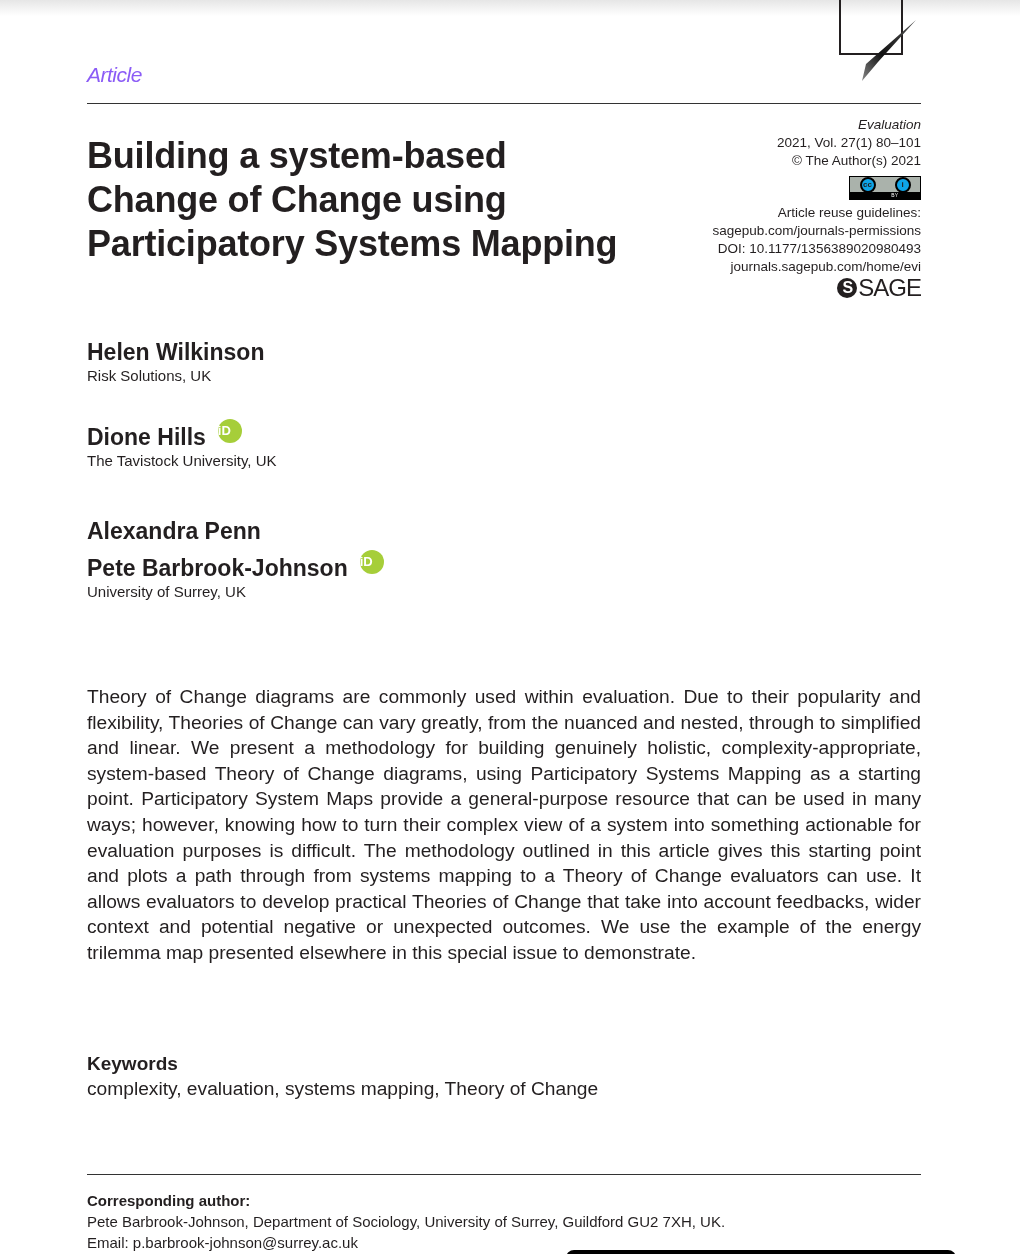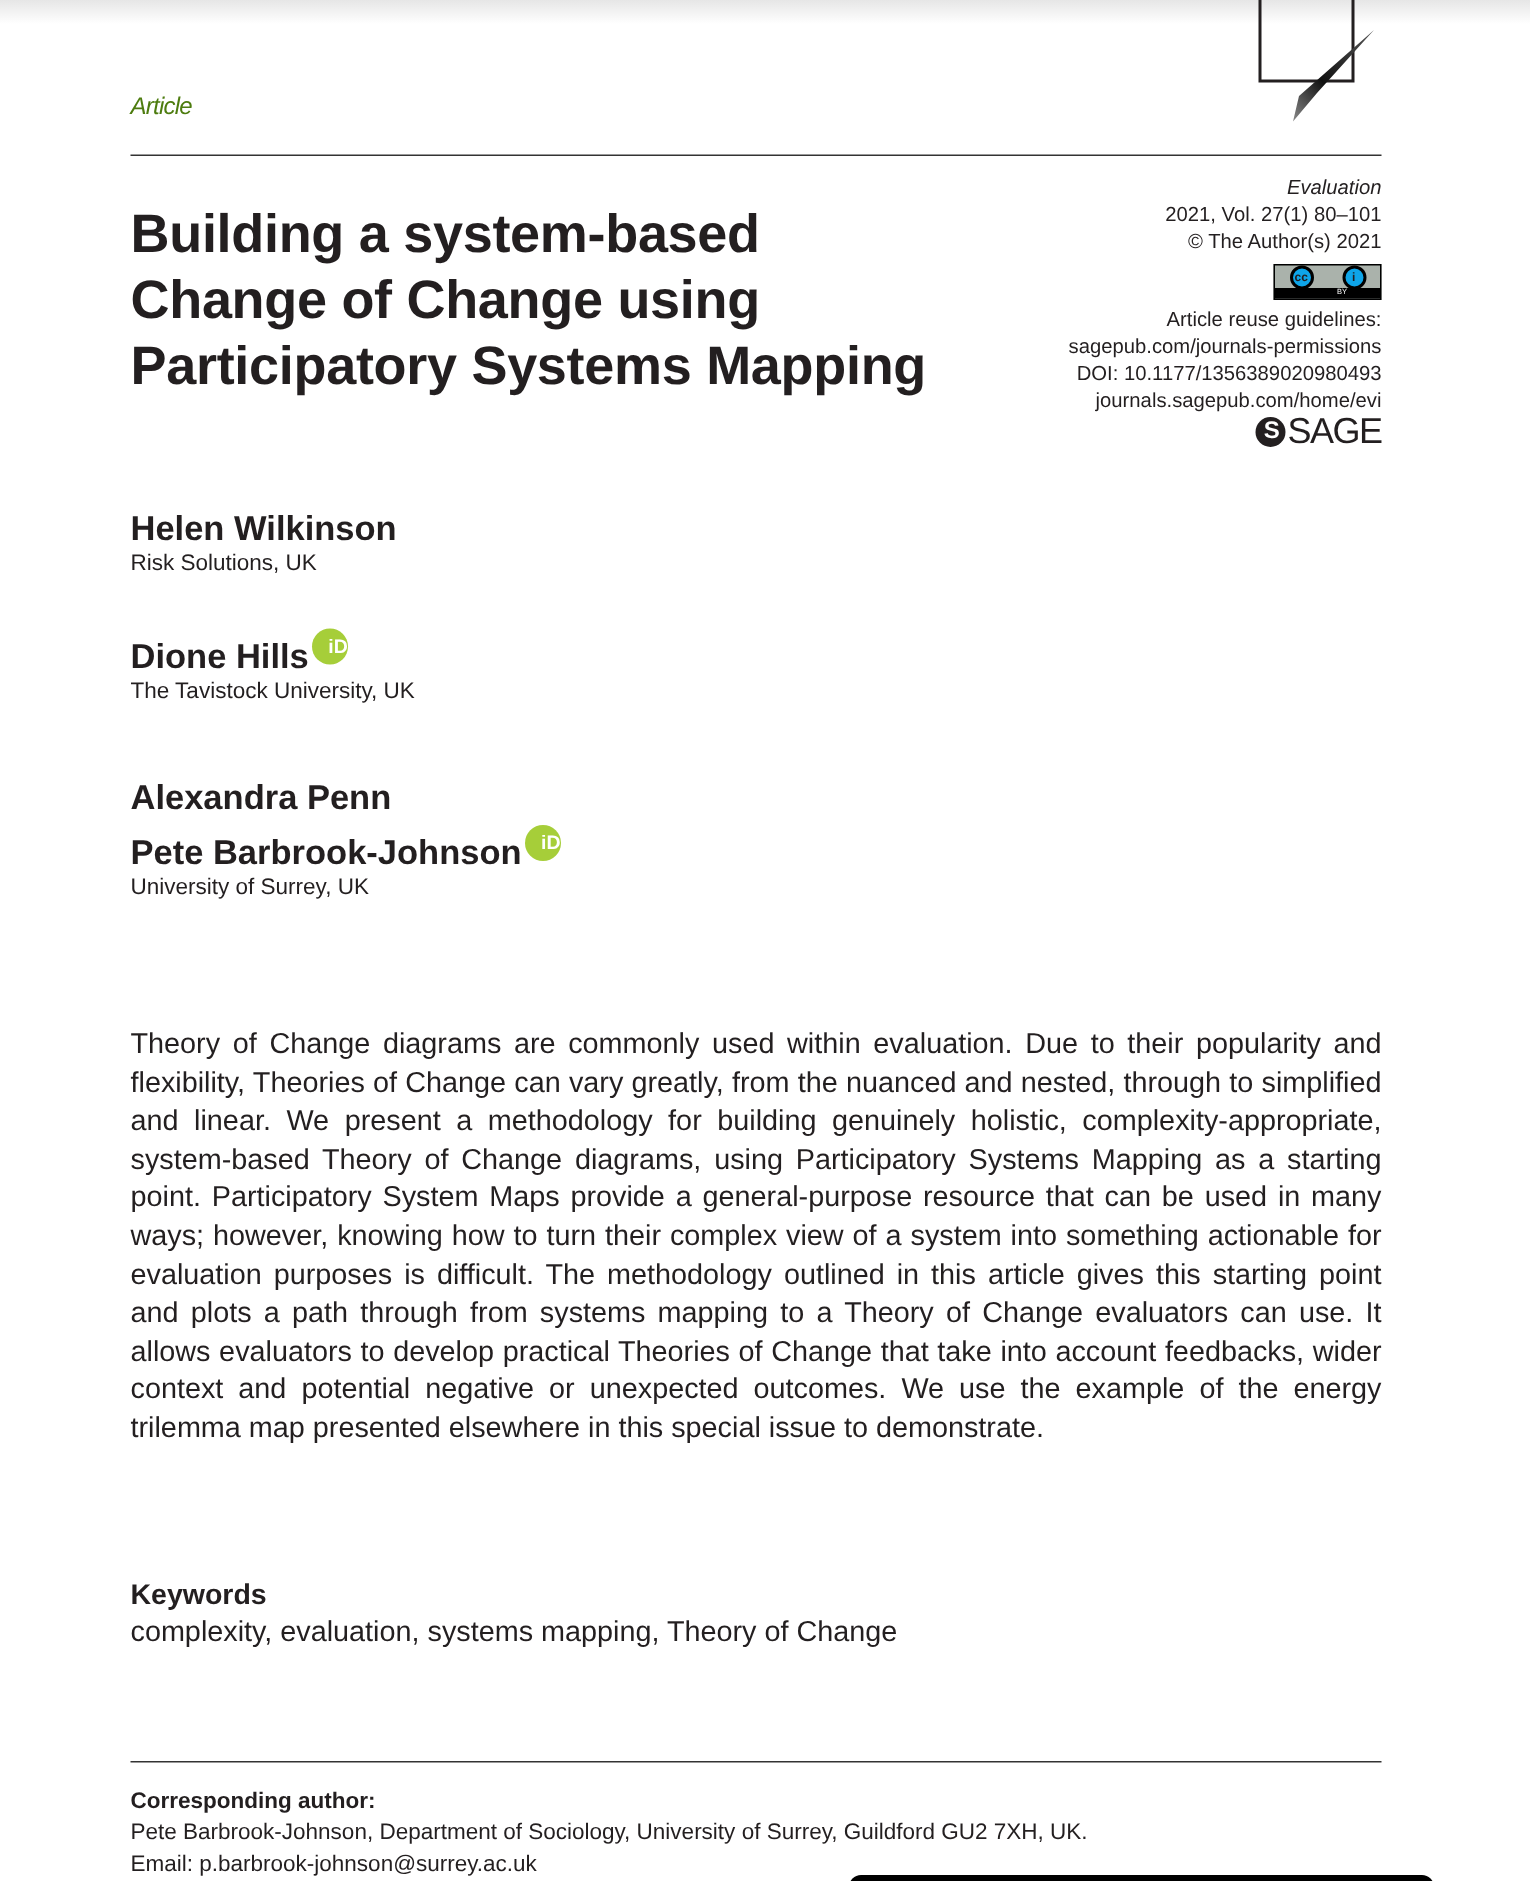--- a/index.html
+++ b/index.html
@@ -7,22 +7,22 @@
     width: 1020px; height: 1254px; overflow: hidden; position: relative;
     background: #ffffff; color: #231f20;
     font-family: "Liberation Sans", "DejaVu Sans", sans-serif;
   }
   .top-shadow {
     position: absolute; left: 0; top: 0; width: 1020px; height: 16px;
     background: linear-gradient(#e6e6e6, rgba(255,255,255,0));
   }
   .corner-mark { position: absolute; left: 836px; top: 0; width: 90px; height: 84px; }
   .article-type {
-    position: absolute; left: 87px; top: 63px; font-style: italic; font-size: 16px;
-    letter-spacing: -0.5px; color: #4d7c0f;
+    position: absolute; left: 87px; top: 63px; font-style: italic; font-size: 21px;
+    letter-spacing: -0.5px; color: #8b5cf6;
   }
   .header-rule { position: absolute; left: 87px; top: 103px; width: 834px; height: 1px; background: #333; }
   .title {
     position: absolute; left: 87px; top: 134px; width: 600px; margin: 0;
     font-size: 36px; line-height: 44px; font-weight: bold; color: #231f20; letter-spacing: -0.2px;
   }
   .meta {
     position: absolute; right: 99px; top: 116px; text-align: right;
     font-size: 13.5px; line-height: 18px; color: #231f20;
   }
@@ -47,21 +47,21 @@
     display: inline-block; width: 20px; height: 20px; border-radius: 50%; background: #231f20;
     color: #fff; font-size: 16px; line-height: 20px; text-align: center; font-weight: bold;
   }
   .author-block { position: absolute; left: 87px; }
   .author-name {
     font-size: 23px; font-weight: bold; line-height: 28px; color: #231f20; display: inline-flex; align-items: center;
   }
   .affil { font-size: 15px; line-height: 20px; color: #231f20; }
   .orcid {
     display: inline-block; width: 24px; height: 24px; border-radius: 50%; background: #a6ce39;
-    color: #fff; font-size: 13px; line-height: 24px; text-align: right; margin-left: 2px;
+    color: #fff; font-size: 13px; line-height: 24px; text-align: left; margin-left: 12px;
     position: relative; top: -6px;
   }
   .section-heading { font-size: 19px; font-weight: bold; color: #231f20; line-height: 24px; }
   .abstract {
     position: absolute; left: 87px; top: 684px; width: 834px;
   }
   .abstract-text {
     font-size: 19.2px; line-height: 25.6px; text-align: justify; color: #231f20; margin: 0;
   }
   .keywords { position: absolute; left: 87px; top: 1052px; width: 834px; }

